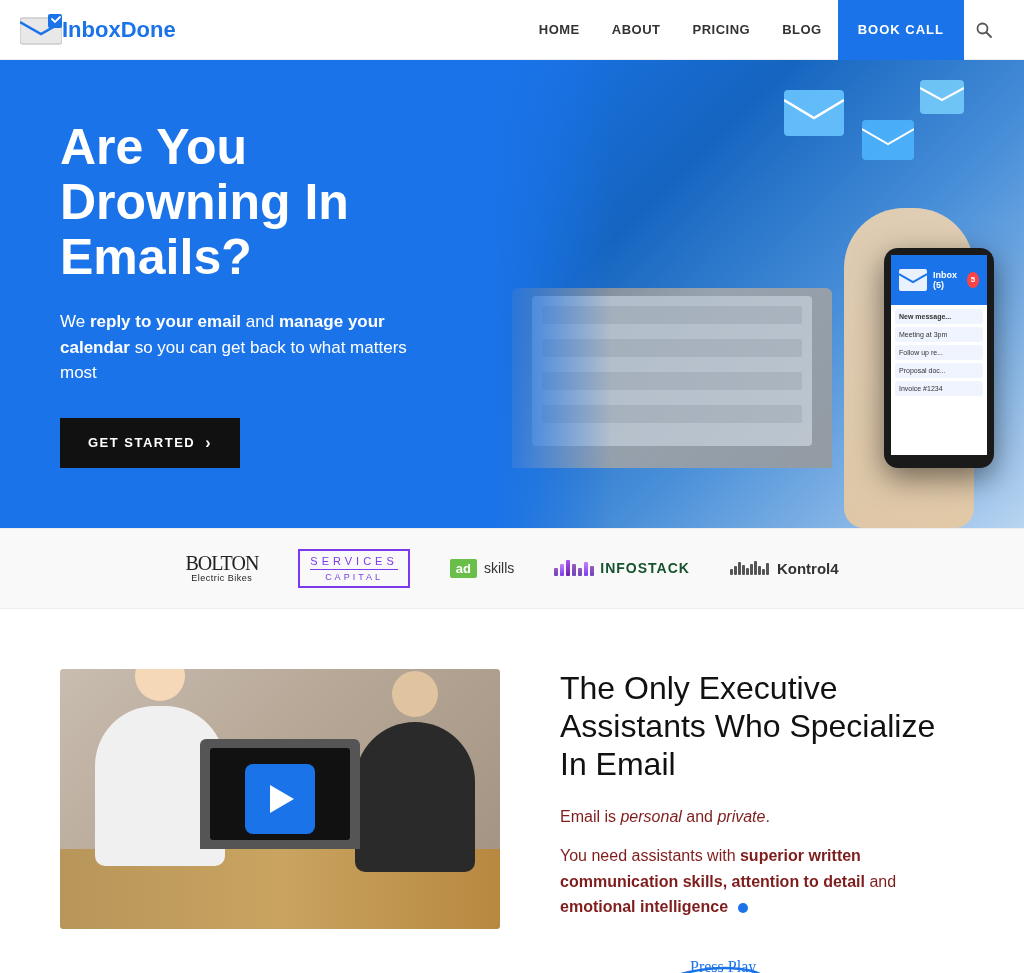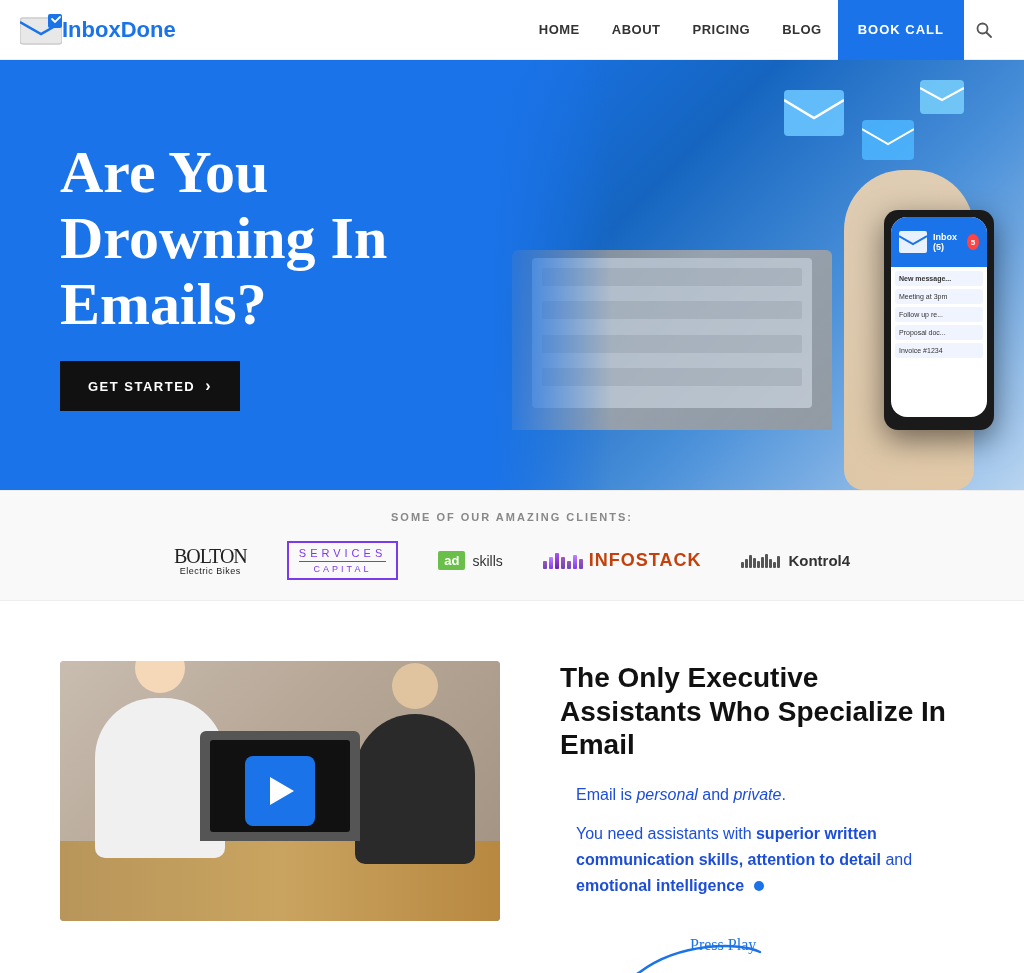--- a/index.html
+++ b/index.html
@@ -92,26 +92,25 @@
     }
     .hero-content {
       flex: 0 0 48%;
       padding: 60px 40px 60px 60px;
       display: flex;
       flex-direction: column;
       justify-content: center;
       z-index: 2;
     }
     .hero-title {
-      font-size: 60px;
+      font-size: 50px;
       font-weight: 800;
       color: #fff;
       line-height: 1.1;
       margin-bottom: 24px;
-      font-family: Liberation Serif, serif;
     }
     .hero-subtitle {
       font-size: 17px;
       color: #fff;
       line-height: 1.5;
       margin-bottom: 32px;
       max-width: 380px;
     }
     .hero-subtitle strong {
       font-weight: 800;
@@ -288,32 +287,31 @@
       border-left: 24px solid #fff;
       margin-left: 4px;
     }
     .exec-content {
       flex: 1;
       display: flex;
       flex-direction: column;
       justify-content: center;
     }
     .exec-title {
-      font-size: 28px;
-      font-weight: 700;
+      font-size: 32px;
+      font-weight: 400;
       color: #111;
       line-height: 1.2;
       margin-bottom: 20px;
     }
     .exec-desc {
       font-size: 16px;
-      color: #1d4ed8;
+      color: #7f1d1d;
       line-height: 1.6;
       margin-bottom: 14px;
-      margin-left: 16px;
     }
     .exec-desc em {
       font-style: italic;
     }
     .exec-desc strong {
       font-weight: 800;
     }
     .blue-dot {
       display: inline-block;
       width: 10px;
@@ -359,20 +357,23 @@
         <circle cx="6.5" cy="6.5" r="5" stroke="#555" stroke-width="1.8"></circle>
         <line x1="10.5" y1="10.5" x2="15" y2="15" stroke="#555" stroke-width="1.8" stroke-linecap="round"></line>
       </svg>
     </div>
   </nav>
 </header>
 
 <section class="hero">
   <div class="hero-content">
     <h1 class="hero-title">Are You Drowning In Emails?</h1>
+    <p class="hero-subtitle">
+      <span>We </span><strong>reply to your email</strong><span> and </span><strong>manage your calendar</strong><span> so you can get back to what matters most</span>
+    </p>
     <button class="btn-get-started">
       <span>GET STARTED</span>
       <span style="font-size:16px;">›</span>
     </button>
   </div>
 
   <div class="hero-image">
 
     <div class="hero-image-bg"></div>
 
@@ -386,21 +387,21 @@
           <div style="grid-column:1/13;background:#bbb;border-radius:2px;height:18px;"></div>
           <div style="grid-column:1/13;background:#bbb;border-radius:2px;height:18px;"></div>
         </div>
       </div>
 
       <div style="position:absolute;bottom:0;right:20px;width:200px;height:380px;">
 
         <div style="position:absolute;bottom:0;right:30px;width:130px;height:320px;background:linear-gradient(to top,#e8c9a0,#f0d4b0);border-radius:60px 60px 20px 20px;opacity:0.9;"></div>
 
         <div style="position:absolute;bottom:60px;right:10px;width:110px;height:220px;background:#1a1a1a;border-radius:14px;box-shadow:0 10px 30px rgba(0,0,0,0.5);">
-          <div style="width:96px;height:200px;background:#fff;margin:7px auto;border-radius:16px;overflow:hidden;position:relative;">
+          <div style="width:96px;height:200px;background:#fff;margin:7px auto;border-radius:0;overflow:hidden;position:relative;">
 
             <div style="background:#1a73e8;height:50px;display:flex;align-items:center;padding:8px;gap:6px;">
               <div style="width:28px;height:22px;position:relative;">
                 <svg viewBox="0 0 28 22" width="28" height="22">
                   <rect width="28" height="22" rx="2" fill="#fff" opacity="0.9"></rect>
                   <path d="M0 5 L14 13 L28 5" stroke="#1a73e8" stroke-width="2" fill="none"></path>
                 </svg>
               </div>
               <span style="color:#fff;font-size:9px;font-weight:700;">Inbox (5)</span>
               <div style="background:#ff4444;border-radius:50%;width:16px;height:16px;display:flex;align-items:center;justify-content:center;margin-left:auto;">
@@ -430,21 +431,20 @@
         <rect width="44" height="34" rx="4" fill="#7dd4ff" opacity="0.8"></rect>
         <path d="M0 8 L22 20 L44 8" stroke="#fff" stroke-width="2" fill="none"></path>
       </svg>
     </div>
 
     <div style="position:absolute;top:0;left:0;width:120px;bottom:0;background:linear-gradient(to right,#1a73e8,transparent);pointer-events:none;"></div>
   </div>
 </section>
 
 <section class="clients-strip">
-  <div class="clients-label">SOME OF OUR AMAZING CLIENTS:</div>
   <div class="clients-logos">
 
     <div class="client-logo bolton-logo">
       <span style="font-size:20px;font-weight:400;font-family:serif;letter-spacing:-1px;">BOLTON</span>
       <span class="bolton-sub">Electric Bikes</span>
     </div>
 
     <div class="client-logo">
       <div class="backstage-logo">
         <span style="font-size:11px;font-weight:400;color:#7c3aed;display:block;text-align:center;letter-spacing:4px;border-bottom:1px solid #7c3aed;padding-bottom:2px;margin-bottom:2px;">SERVICES</span>
@@ -460,21 +460,21 @@
     <div class="client-logo infostack-logo">
       <div class="infostack-bars">
         <div class="infostack-bar" style="height:8px;"></div>
         <div class="infostack-bar" style="height:12px;background:linear-gradient(#c084fc,#7c3aed);"></div>
         <div class="infostack-bar" style="height:16px;background:linear-gradient(#a855f7,#6b21a8);"></div>
         <div class="infostack-bar" style="height:12px;"></div>
         <div class="infostack-bar" style="height:8px;"></div>
         <div class="infostack-bar" style="height:14px;background:linear-gradient(#c084fc,#7c3aed);"></div>
         <div class="infostack-bar" style="height:10px;"></div>
       </div>
-      <span style="font-size:18px;font-weight:700;letter-spacing:1px;color:#c2410c;">INFOSTACK</span>
+      <span style="font-size:14px;font-weight:700;letter-spacing:1px;color:#14532d;">INFOSTACK</span>
     </div>
 
     <div class="client-logo kontrol4-logo">
       <div class="kontrol4-bars">
         <div class="kontrol4-bar" style="height:6px;"></div>
         <div class="kontrol4-bar" style="height:9px;"></div>
         <div class="kontrol4-bar" style="height:13px;"></div>
         <div class="kontrol4-bar" style="height:10px;"></div>
         <div class="kontrol4-bar" style="height:7px;"></div>
         <div class="kontrol4-bar" style="height:11px;"></div>

